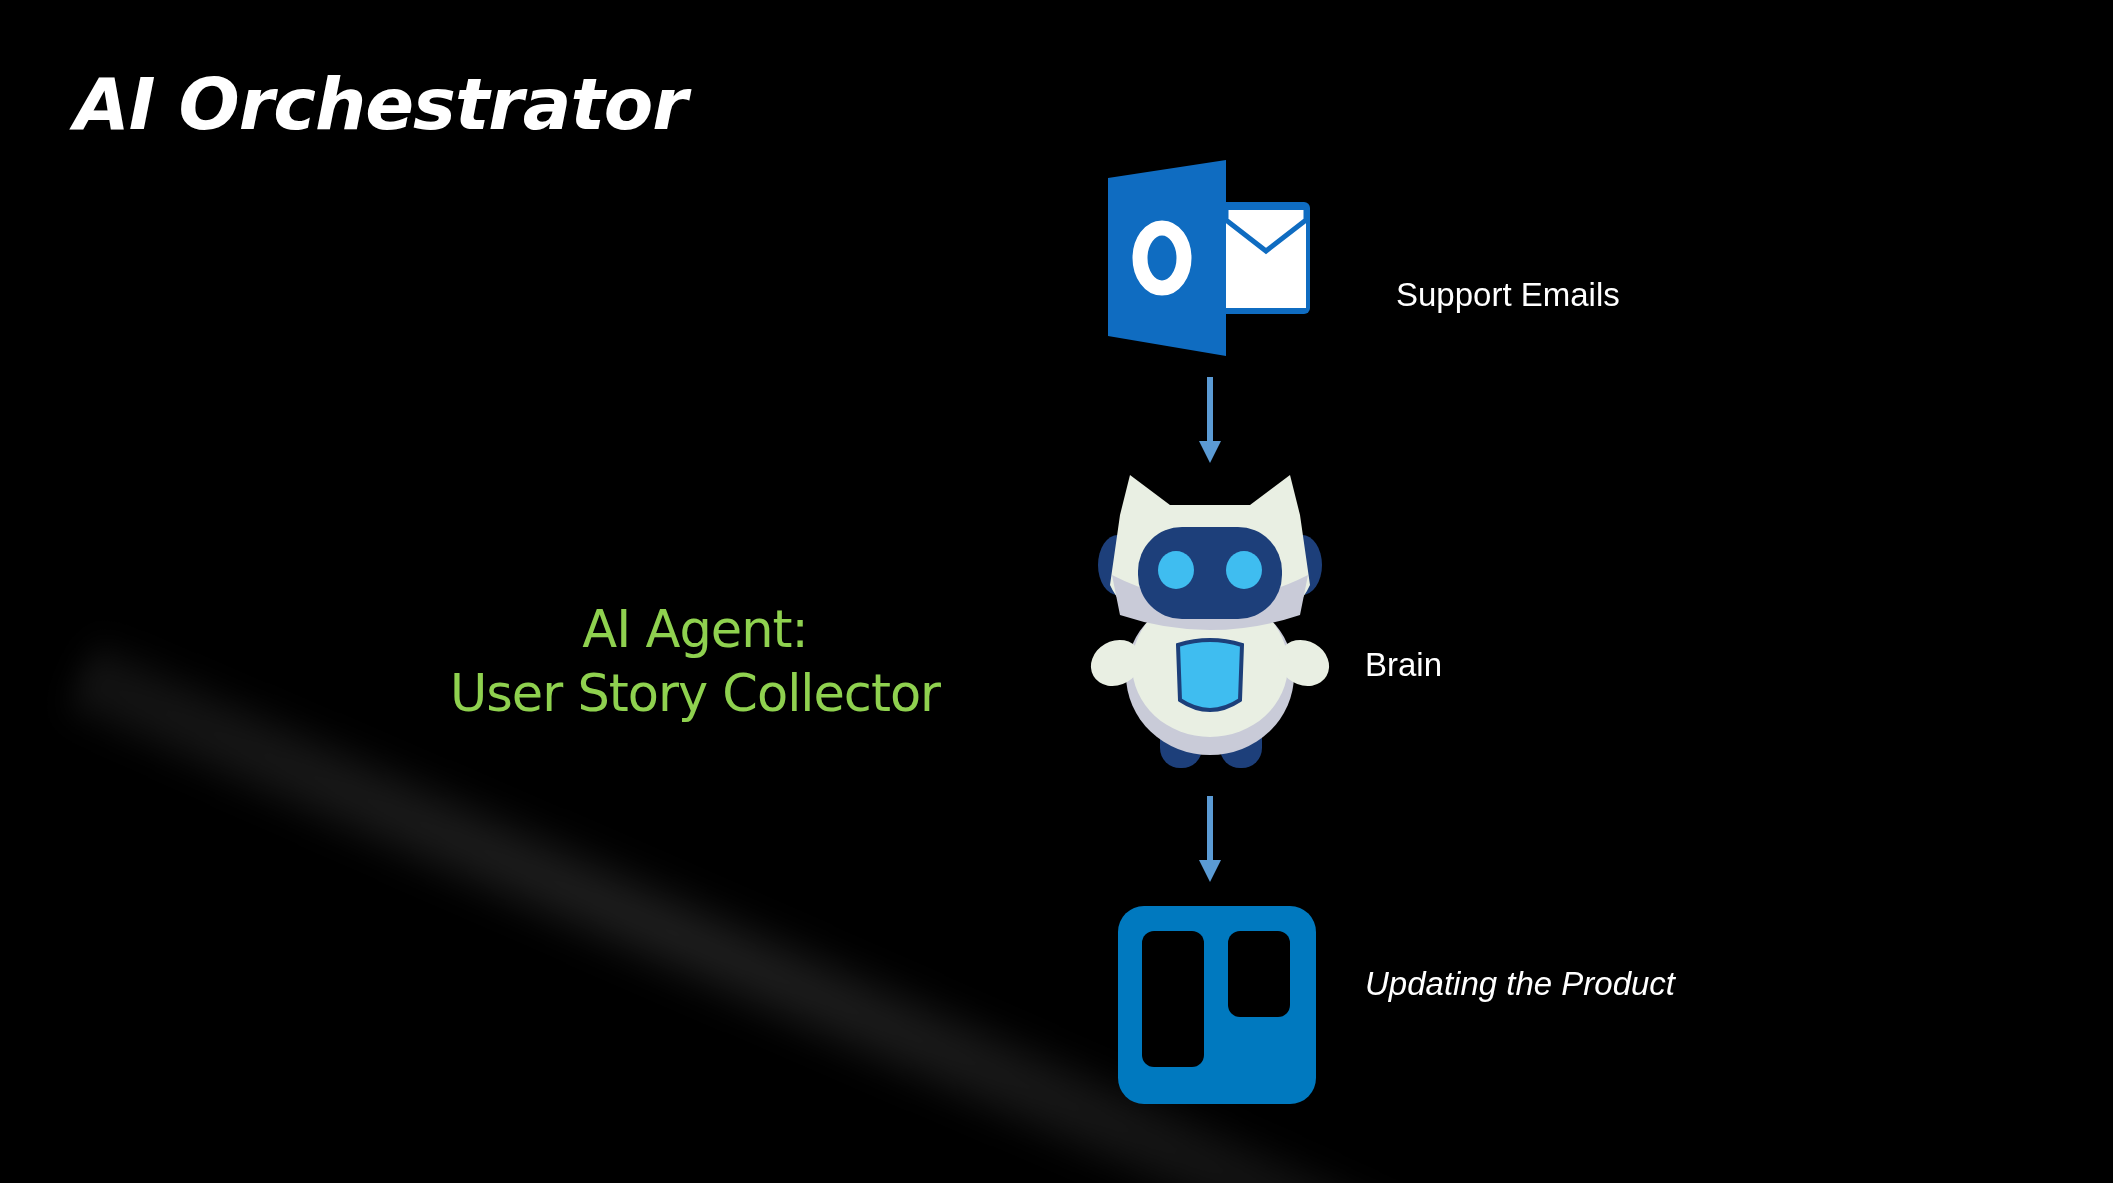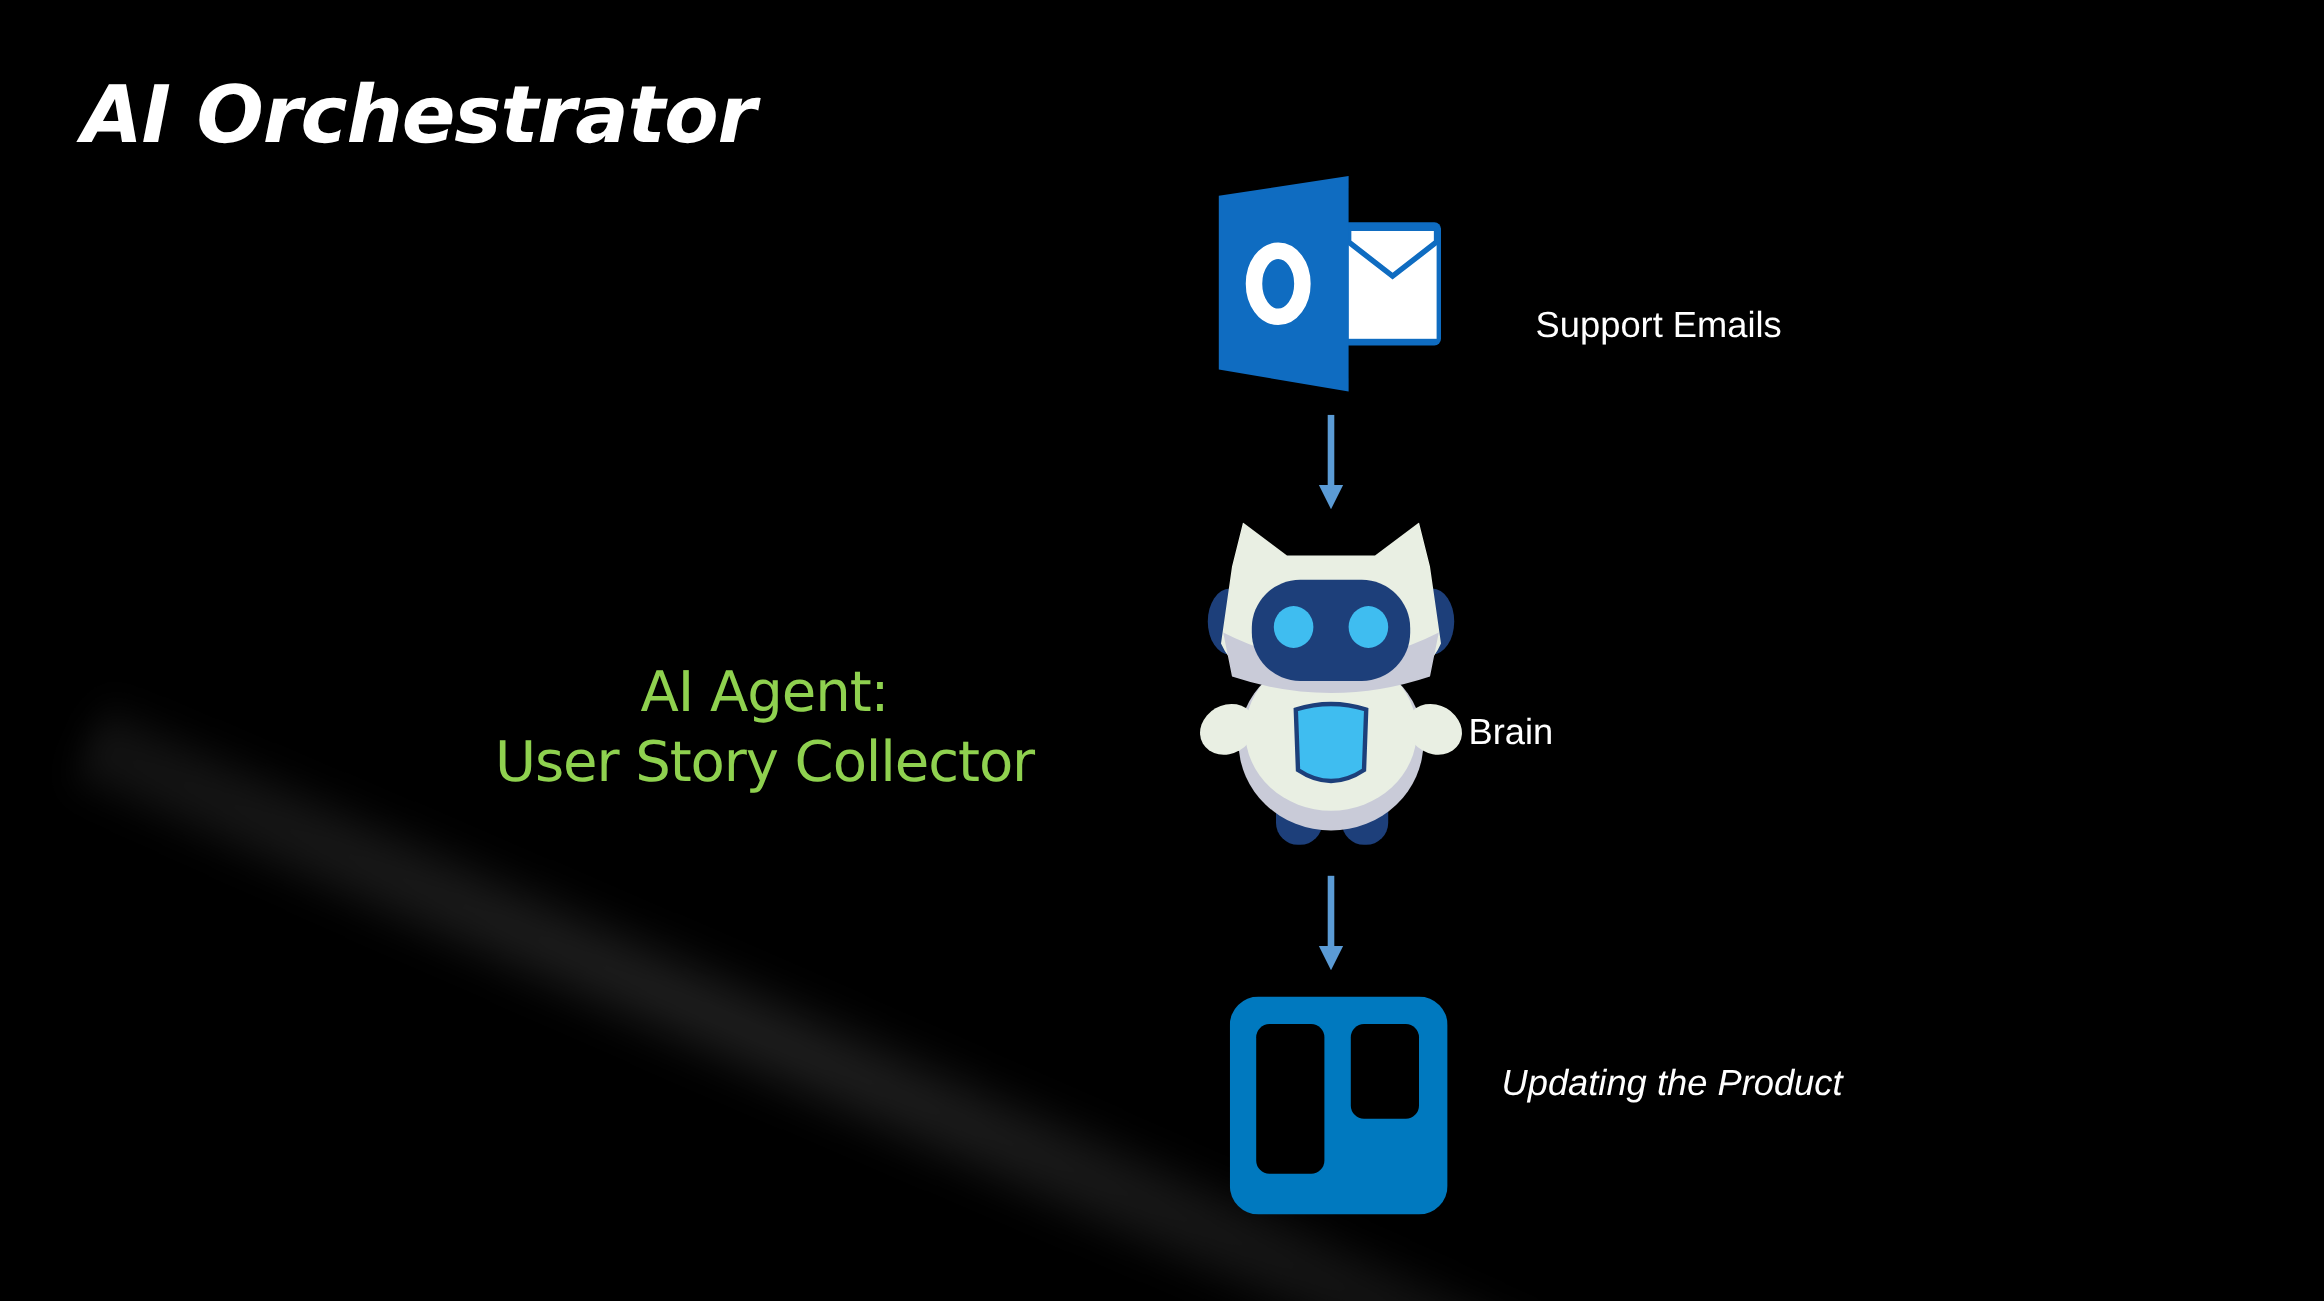--- a/index.html
+++ b/index.html
@@ -58,21 +58,21 @@
   <ellipse cx="26" cy="188" rx="26" ry="22" fill="#e9efe3" transform="rotate(-30 26 188)"></ellipse>
   <ellipse cx="214" cy="188" rx="26" ry="22" fill="#e9efe3" transform="rotate(30 214 188)"></ellipse>
   <path d="M88 170 Q120 160 152 170 L150 225 Q120 245 90 225 Z" fill="#3fbdf0" stroke="#1d3f7a" stroke-width="4"></path>
   <path d="M30 40 L40 0 L80 30 L160 30 L200 0 L210 40 L220 110 Q200 155 120 158 Q40 155 20 110 Z" fill="#e9efe3"></path>
   <path d="M22 100 Q120 150 218 100 L210 140 Q120 170 30 140 Z" fill="#c9cbd8"></path>
   <rect x="48" y="52" width="144" height="92" rx="44" fill="#1d3f7a"></rect>
   <ellipse cx="86" cy="95" rx="18" ry="19" fill="#3fbdf0"></ellipse>
   <ellipse cx="154" cy="95" rx="18" ry="19" fill="#3fbdf0"></ellipse>
 </svg>
 
-<div class="label" style="left:1335px;top:643px;">Brain</div>
+<div class="label" style="left:1365px;top:643px;">Brain</div>
 
 <svg class="icon" style="left:1198px;top:796px;" width="24" height="88" viewBox="0 0 24 88">
   <rect x="9" y="0" width="6" height="68" fill="#5b9bd5"></rect>
   <polygon points="1,64 23,64 12,86" fill="#5b9bd5"></polygon>
 </svg>
 
 <svg class="icon" style="left:1118px;top:906px;" width="198" height="198" viewBox="0 0 198 198">
   <rect x="0" y="0" width="198" height="198" rx="26" fill="#0079bf"></rect>
   <rect x="24" y="25" width="62" height="136" rx="12" fill="#000"></rect>
   <rect x="110" y="25" width="62" height="86" rx="12" fill="#000"></rect>

